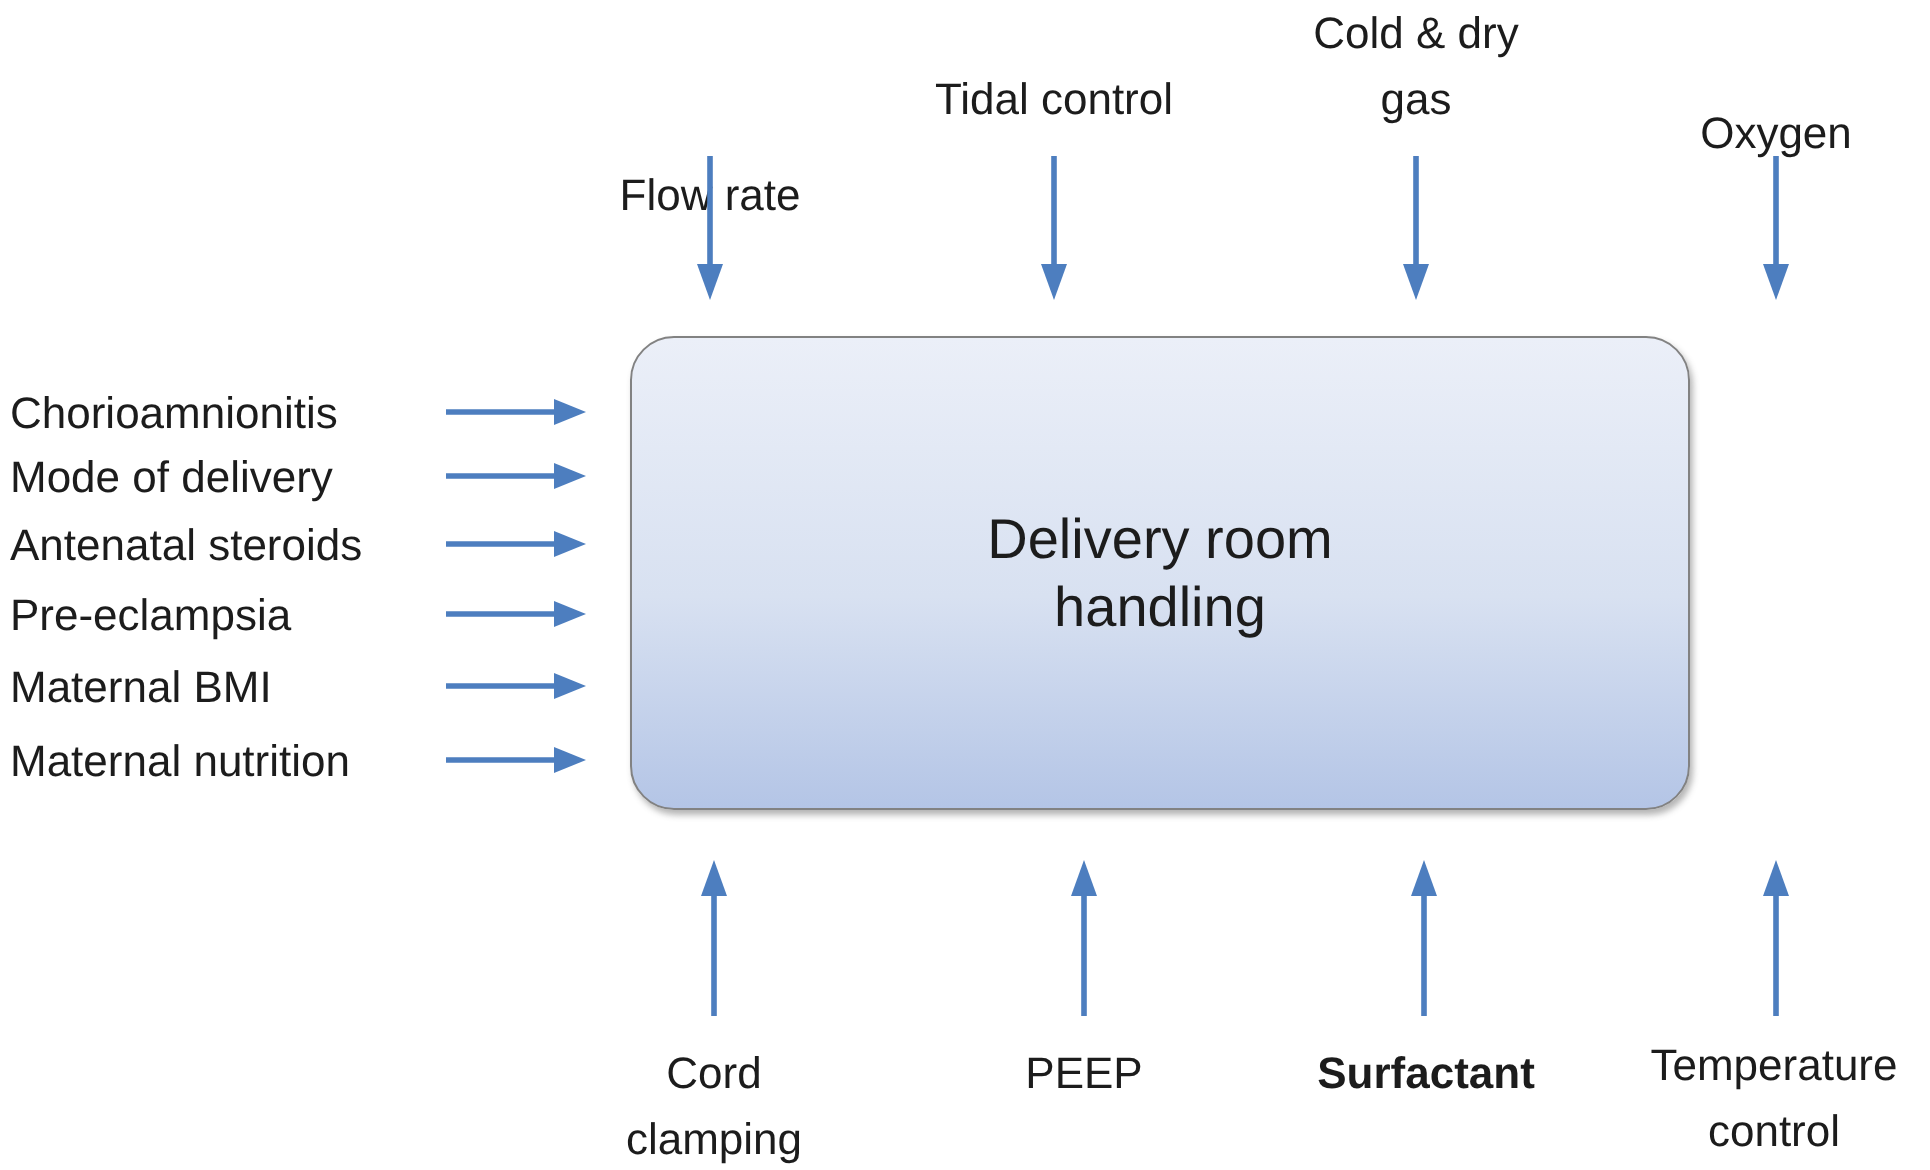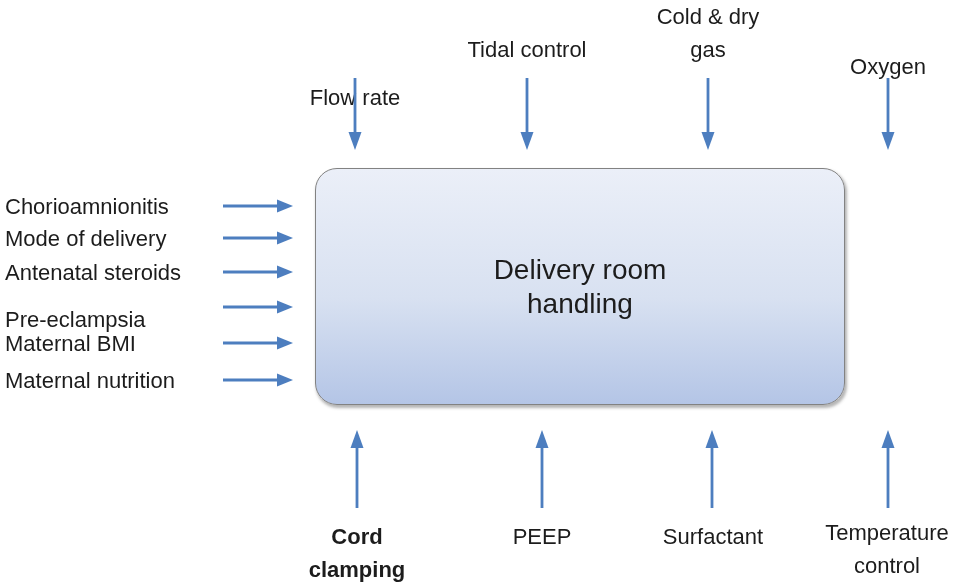--- a/index.html
+++ b/index.html
@@ -95,21 +95,21 @@
   <span class="arrow" style="left:881px; top:78px;">
     <svg width="14" height="72" viewBox="0 0 14 72">
         <line x1="7" y1="0" x2="7" y2="56" stroke="currentColor" stroke-width="2.8"></line>
         <polygon points="0.5,54 13.5,54 7,72" fill="currentColor"></polygon>
       </svg>
   </span>
 
   <div class="lbl left-col" style="top:190px;">Chorioamnionitis</div>
   <div class="lbl left-col" style="top:222px;">Mode of delivery</div>
   <div class="lbl left-col" style="top:256px;">Antenatal steroids</div>
-  <div class="lbl left-col" style="top:291px;margin-top:12px;">Pre-eclampsia</div>
+  <div class="lbl left-col" style="top:291px;">Pre-eclampsia</div>
   <div class="lbl left-col" style="top:327px;">Maternal BMI</div>
   <div class="lbl left-col" style="top:364px;">Maternal nutrition</div>
 
   <span class="arrow" style="left:223px; top:199px;">
     <svg width="70" height="14" viewBox="0 0 70 14">
         <line x1="0" y1="7" x2="54" y2="7" stroke="currentColor" stroke-width="2.8"></line>
         <polygon points="54,0.5 54,13.5 70,7" fill="currentColor"></polygon>
       </svg>
   </span>
   <span class="arrow" style="left:223px; top:231px;">
@@ -166,20 +166,20 @@
         <line x1="7" y1="16" x2="7" y2="78" stroke="currentColor" stroke-width="2.8"></line>
       </svg>
   </span>
   <span class="arrow" style="left:881px; top:430px;">
     <svg width="14" height="78" viewBox="0 0 14 78">
         <polygon points="7,0 0.5,18 13.5,18" fill="currentColor"></polygon>
         <line x1="7" y1="16" x2="7" y2="78" stroke="currentColor" stroke-width="2.8"></line>
       </svg>
   </span>
 
-  <div class="lbl cx" style="left:357px; top:520px;font-weight:bold;">Cord
+  <div class="lbl cx" style="left:357px; top:520px;">Cord
 clamping</div>
   <div class="lbl cx" style="left:542px; top:520px;">PEEP</div>
-  <div class="lbl cx" style="left:713px; top:520px;">Surfactant</div>
+  <div class="lbl cx" style="left:713px; top:520px;font-weight:bold;">Surfactant</div>
   <div class="lbl cx" style="left:887px; top:516px;">Temperature
 control</div>
 
 </div>
 
 </body></html>

